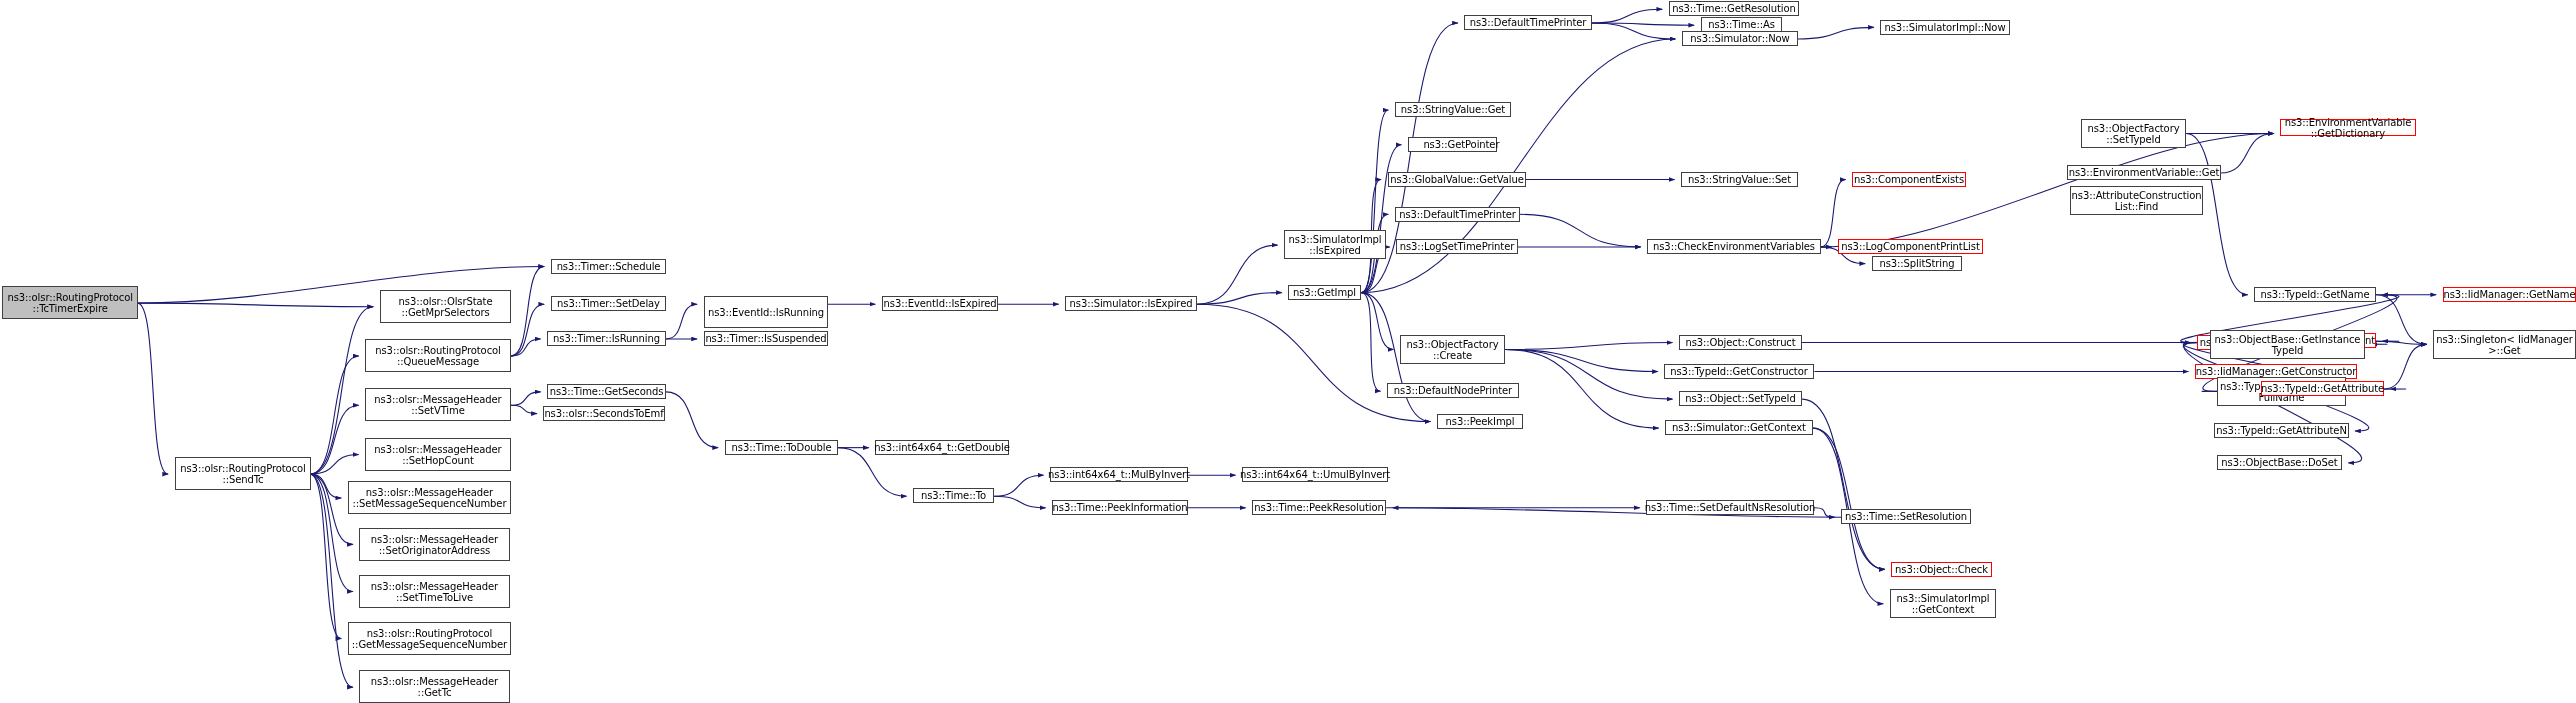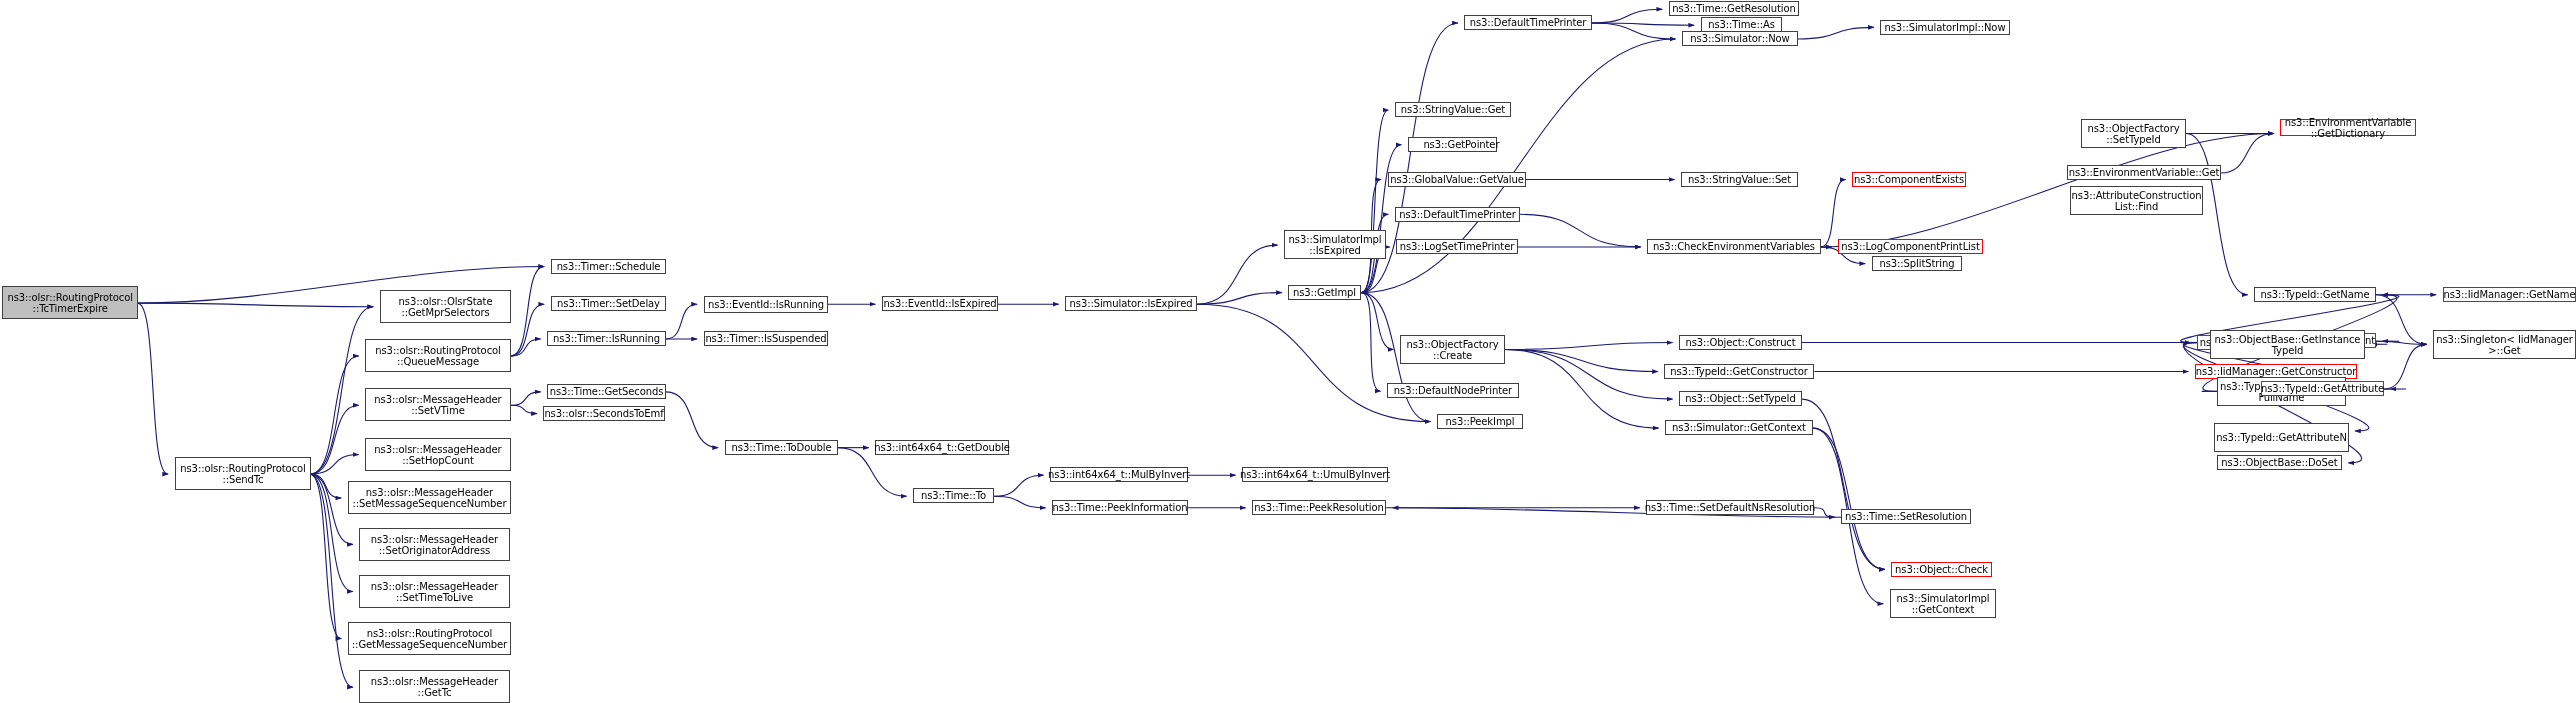--- a/index.html
+++ b/index.html
@@ -145,21 +145,21 @@
 ::SetTimeToLive</div>
       <div class="node" style="left: 348px; top: 622px; width: 163px; height: 33px;">ns3::olsr::RoutingProtocol
 ::GetMessageSequenceNumber</div>
       <div class="node" style="left: 359px; top: 670px; width: 151px; height: 33px;">ns3::olsr::MessageHeader
 ::GetTc</div>
       <div class="node" style="left: 551px; top: 259px; width: 115px; height: 15px;">ns3::Timer::Schedule</div>
       <div class="node" style="left: 551px; top: 296px; width: 115px; height: 15px;">ns3::Timer::SetDelay</div>
       <div class="node" style="left: 547px; top: 331px; width: 119px; height: 15px;">ns3::Timer::IsRunning</div>
       <div class="node" style="left: 547px; top: 384px; width: 119px; height: 15px;">ns3::Time::GetSeconds</div>
       <div class="node" style="left: 543px; top: 406px; width: 122px; height: 15px;">ns3::olsr::SecondsToEmf</div>
-      <div class="node" style="left: 704px; top: 296px; width: 124px; height: 17px;">ns3::EventId::IsRunning</div>
+      <div class="node" style="left: 704px; top: 296px; width: 124px; height: 32px;">ns3::EventId::IsRunning</div>
       <div class="node" style="left: 704px; top: 331px; width: 124px; height: 15px;">ns3::Timer::IsSuspended</div>
       <div class="node" style="left: 725px; top: 440px; width: 113px; height: 15px;">ns3::Time::ToDouble</div>
       <div class="node" style="left: 882px; top: 296px; width: 116px; height: 15px;">ns3::EventId::IsExpired</div>
       <div class="node" style="left: 875px; top: 440px; width: 134px; height: 15px;">ns3::int64x64_t::GetDouble</div>
       <div class="node" style="left: 913px; top: 488px; width: 81px; height: 15px;">ns3::Time::To</div>
       <div class="node" style="left: 1065px; top: 296px; width: 132px; height: 15px;">ns3::Simulator::IsExpired</div>
       <div class="node" style="left: 1050px; top: 467px; width: 138px; height: 15px;">ns3::int64x64_t::MulByInvert</div>
       <div class="node" style="left: 1052px; top: 500px; width: 136px; height: 15px; text-align: center;">ns3::Time::PeekInformation</div>
       <div class="node" style="left: 1284px; top: 230px; width: 102px; height: 29px;">ns3::SimulatorImpl
 ::IsExpired</div>
@@ -203,21 +203,21 @@
       <div class="node" style="left: 2254px; top: 287px; width: 122px; height: 15px;">ns3::TypeId::GetName</div>
       <div class="node red" style="left: 2443px; top: 287px; width: 133px; height: 15px; border-color: rgb(255, 0, 0);">ns3::IidManager::GetName</div>
       <div class="node red" style="left: 2263px; top: 333px; width: 113px; height: 15px; border-color: rgb(255, 0, 0);">ns3::TypeId::GetParent</div>
       <div class="node" style="left: 2433px; top: 330px; width: 143px; height: 29px;">ns3::Singleton&lt; IidManager
 &gt;::Get</div>
       <div class="node" style="left: 2210px; top: 330px; width: 155px; height: 29px;">ns3::ObjectBase::GetInstance
 TypeId</div>
       <div class="node" style="left: 2217px; top: 377px; width: 129px; height: 29px;">ns3::TypeId::GetAttribute
 FullName</div>
       <div class="node red" style="left: 2261px; top: 381px; width: 123px; height: 15px; border-color: rgb(255, 0, 0);">ns3::TypeId::GetAttribute</div>
-      <div class="node" style="left: 2214px; top: 423px; width: 135px; height: 29px;">ns3::TypeId::GetAttributeN</div>
+      <div class="node" style="left: 2214px; top: 423px; width: 135px; height: 15px;">ns3::TypeId::GetAttributeN</div>
       <div class="node" style="left: 2217px; top: 455px; width: 125px; height: 15px;">ns3::ObjectBase::DoSet</div>
       <div class="node red" style="left: 1891px; top: 562px; width: 101px; height: 15px; border-color: rgb(255, 0, 0);">ns3::Object::Check</div>
       <div class="node" style="left: 1890px; top: 589px; width: 106px; height: 29px;">ns3::SimulatorImpl
 ::GetContext</div>
     </div>
 
 </div>
 
 
 </body></html>

